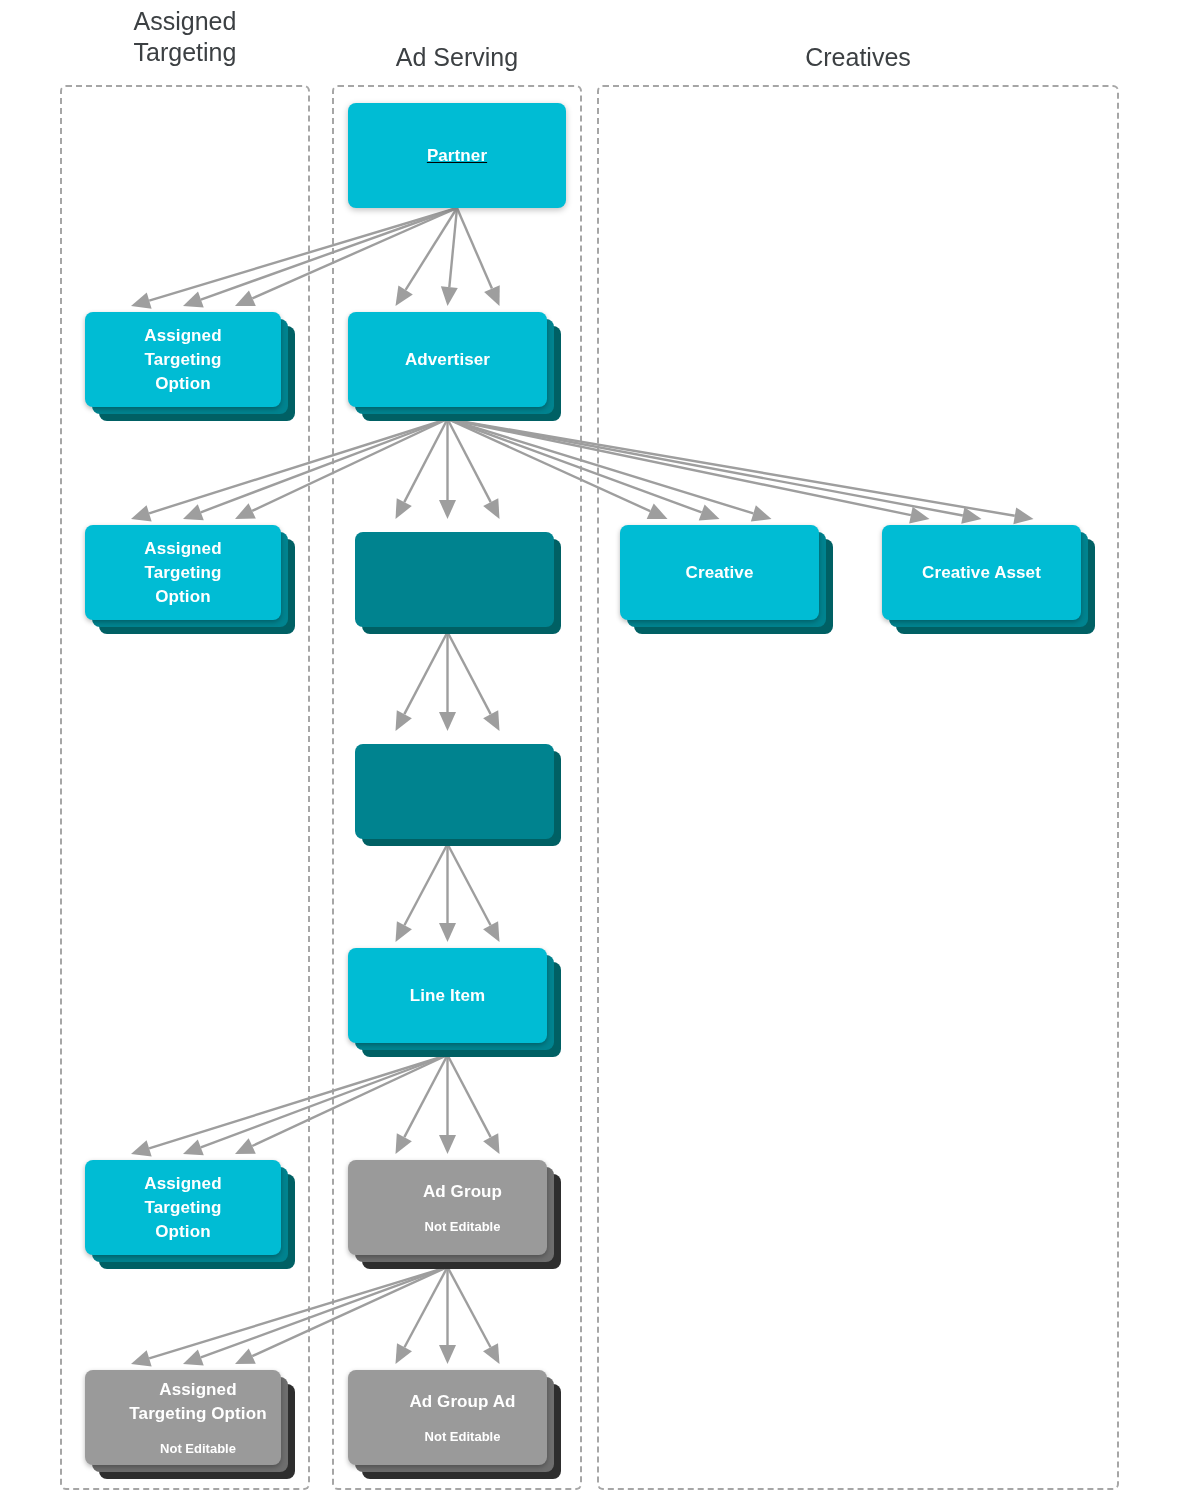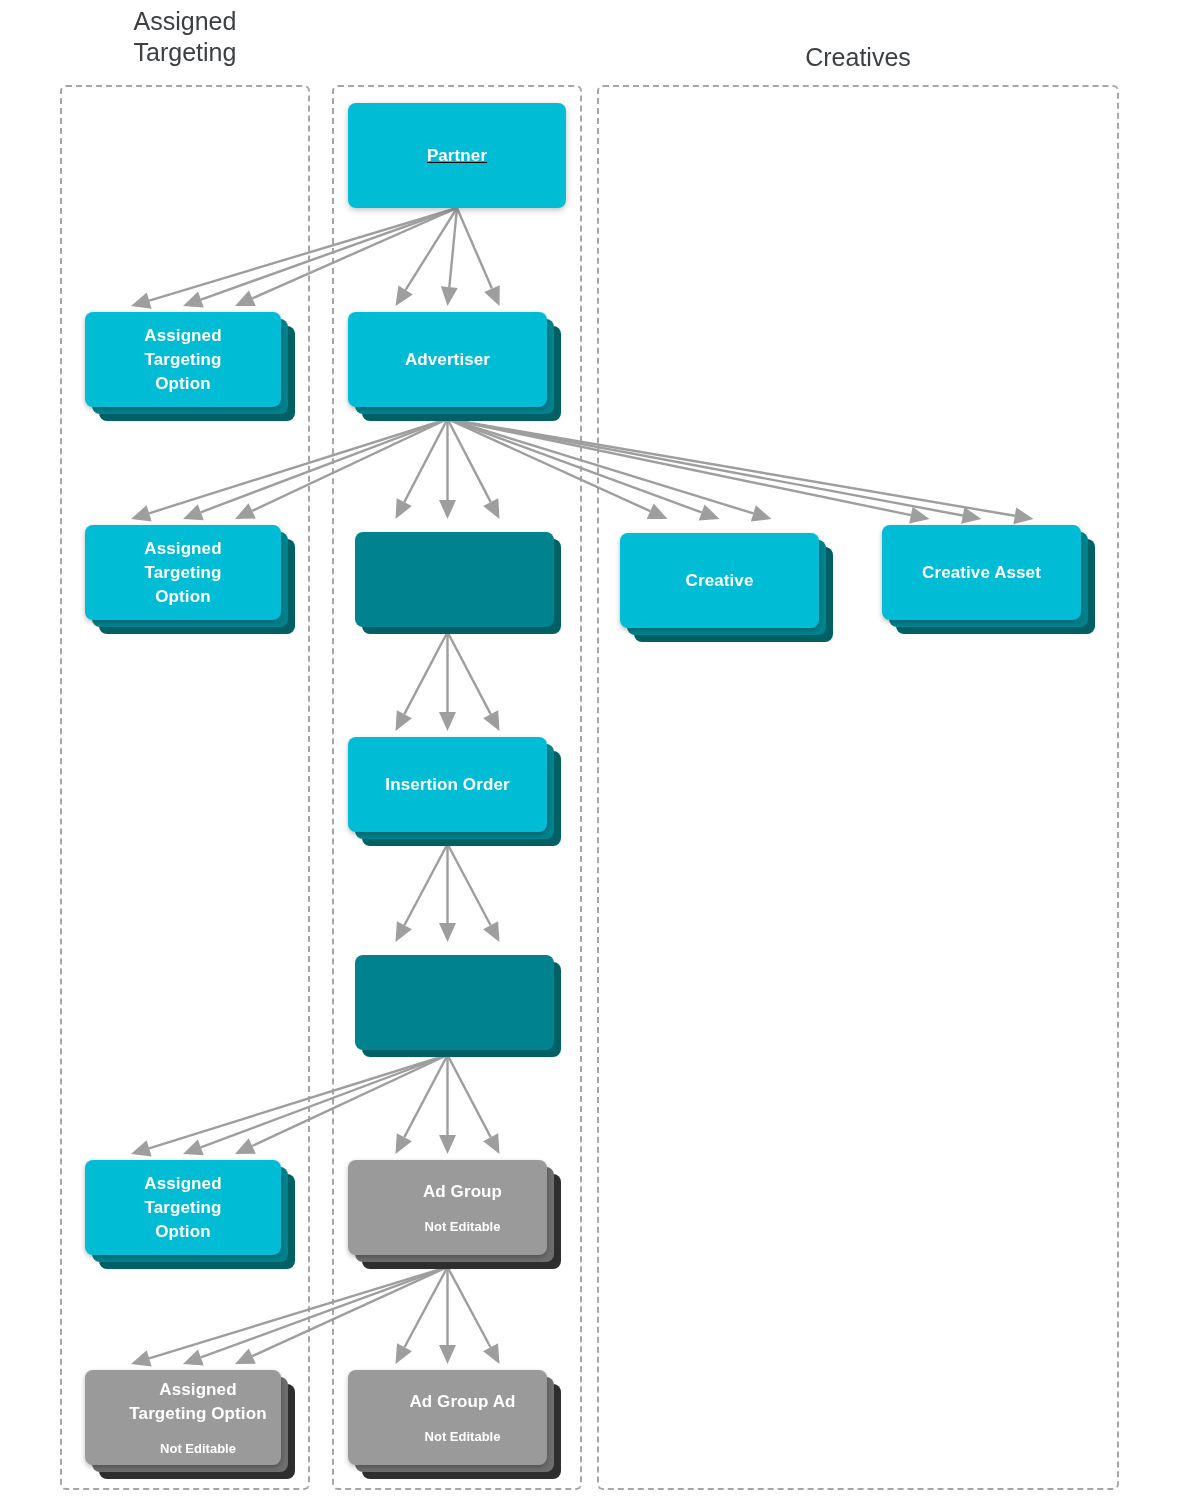--- a/index.html
+++ b/index.html
@@ -94,20 +94,21 @@
     font-family: "Liberation Sans", sans-serif;
   }
 </style>
 </head>
 <body>
 
 <div id="stage">
 
   <div class="group-title" style="left: 60px; top: 6px; width: 250px;">Assigned
 Targeting</div>
+  <div class="group-title" style="left: 332px; top: 42px; width: 250px;">Ad Serving</div>
   <div class="group-title" style="left: 597px; top: 42px; width: 522px;">Creatives</div>
 
   <div class="lane" style="left: 60px; top: 85px; width: 250px; height: 1405px;"></div>
   <div class="lane" style="left: 332px; top: 85px; width: 250px; height: 1405px;"></div>
   <div class="lane" style="left: 597px; top: 85px; width: 522px; height: 1405px;"></div>
 
   <svg id="arrows" viewBox="0 0 1184 1508" width="1184" height="1508">
       <g>
         <line x1="457.00" y1="208.00" x2="149.20" y2="300.53" stroke="#9e9e9e" stroke-width="2.4" stroke-linecap="butt"></line>
         <polygon points="131,306 146.75,292.39 151.64,308.67" fill="#9e9e9e"></polygon>
@@ -234,44 +235,44 @@
         <div class="card front" style="width: 196px; height: 95px;">
           <div class="node-label">Assigned
 Targeting
 Option</div>
         </div>
       </div>
       <div class="node cyan" style="left: 348px; top: 525px; width: 215px; height: 111px;">
         <div class="card shadow2" style="width: 199px; height: 95px;"></div>
         <div class="card shadow1" style="width: 199px; height: 95px;"></div>
       </div>
-      <div class="node cyan" style="left: 620px; top: 525px; width: 215px; height: 111px; margin-top: 8px;">
+      <div class="node cyan" style="left: 620px; top: 525px; width: 215px; height: 111px;">
         <div class="card shadow2" style="width: 199px; height: 95px;"></div>
         <div class="card shadow1" style="width: 199px; height: 95px;"></div>
         <div class="card front" style="width: 199px; height: 95px;">
           <div class="node-label">Creative</div>
         </div>
       </div>
       <div class="node cyan" style="left: 882px; top: 525px; width: 215px; height: 111px;">
         <div class="card shadow2" style="width: 199px; height: 95px;"></div>
         <div class="card shadow1" style="width: 199px; height: 95px;"></div>
         <div class="card front" style="width: 199px; height: 95px;">
           <div class="node-label">Creative Asset</div>
         </div>
       </div>
       <div class="node cyan" style="left: 348px; top: 737px; width: 215px; height: 111px;">
         <div class="card shadow2" style="width: 199px; height: 95px;"></div>
         <div class="card shadow1" style="width: 199px; height: 95px;"></div>
-        <div class="card front" style="width: 199px; height: 95px;">
-          <div class="node-label">Insertion Order</div>
-        </div>
       </div>
       <div class="node cyan" style="left: 348px; top: 948px; width: 215px; height: 111px;">
         <div class="card shadow2" style="width: 199px; height: 95px;"></div>
         <div class="card shadow1" style="width: 199px; height: 95px;"></div>
+        <div class="card front" style="width: 199px; height: 95px;">
+          <div class="node-label">Line Item</div>
+        </div>
       </div>
       <div class="node cyan" style="left: 85px; top: 1160px; width: 212px; height: 111px;">
         <div class="card shadow2" style="width: 196px; height: 95px;"></div>
         <div class="card shadow1" style="width: 196px; height: 95px;"></div>
         <div class="card front" style="width: 196px; height: 95px;">
           <div class="node-label">Assigned
 Targeting
 Option</div>
         </div>
       </div>

